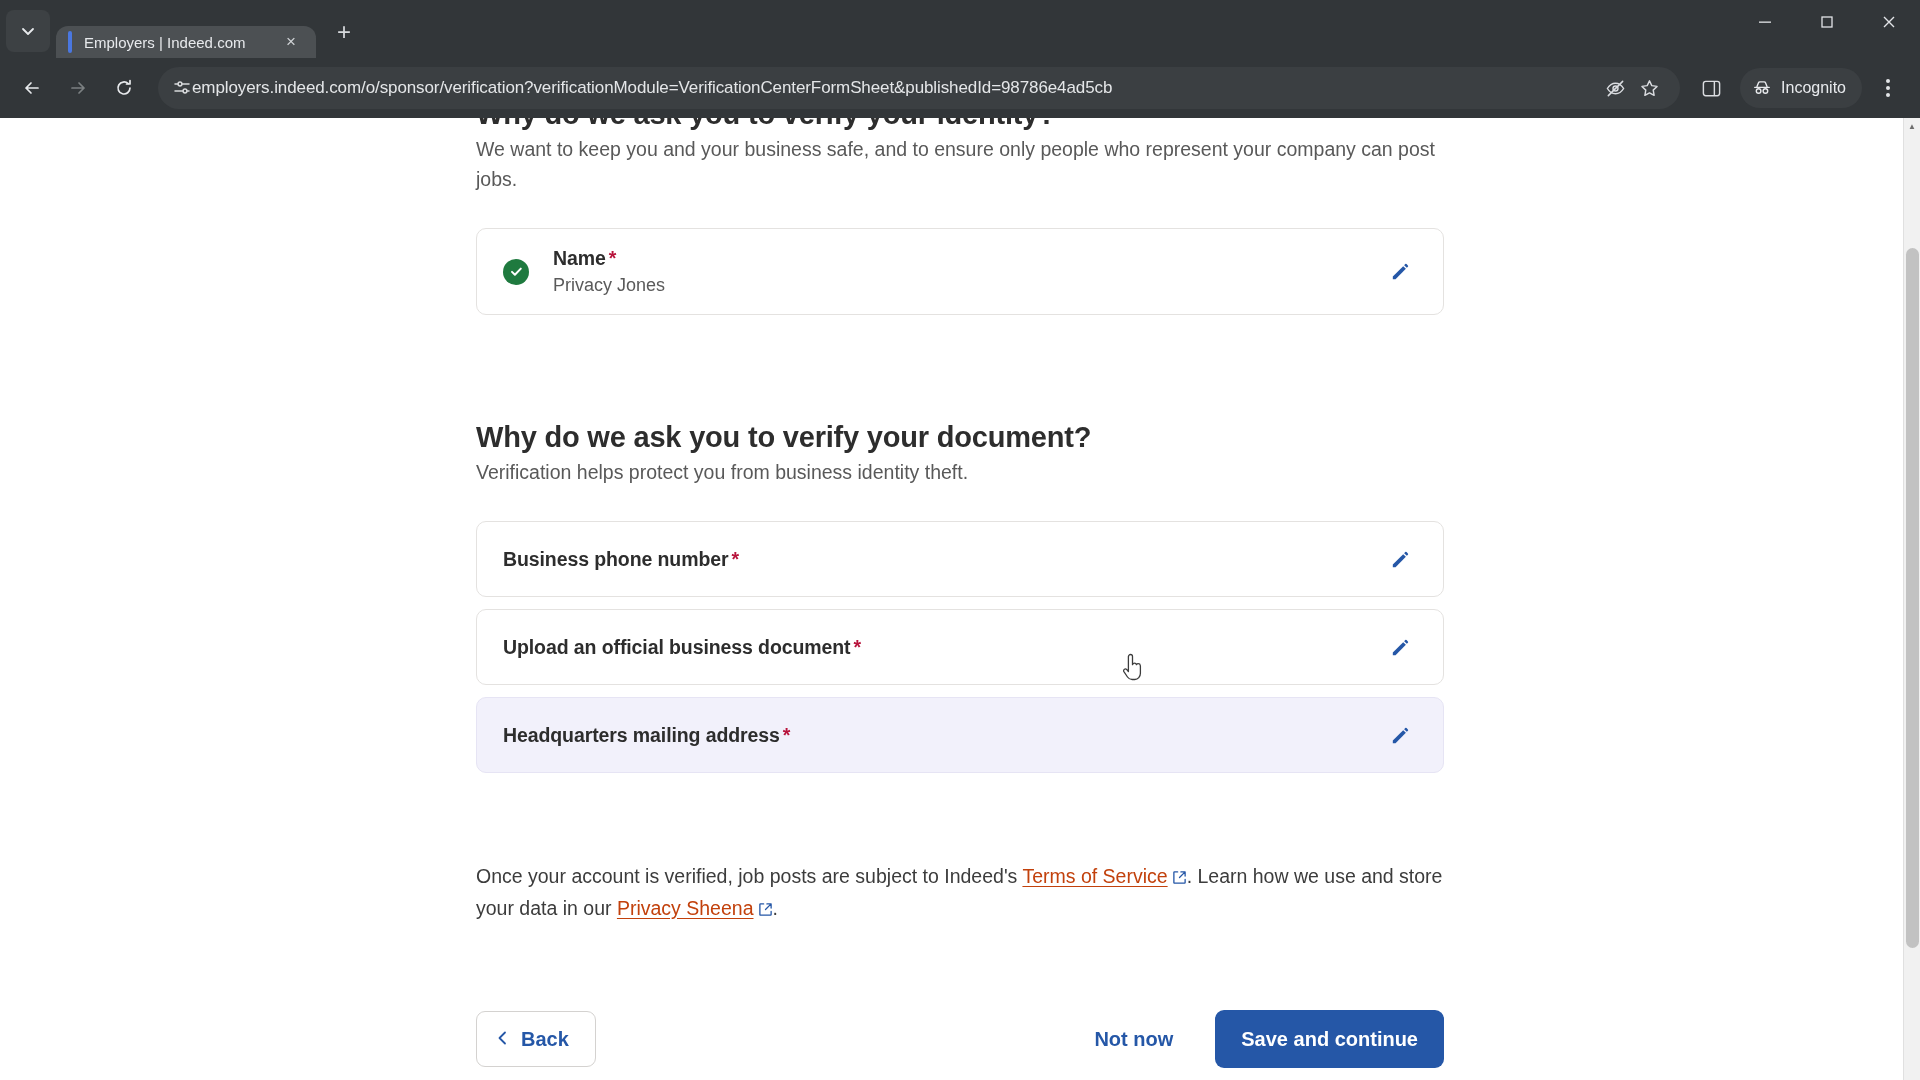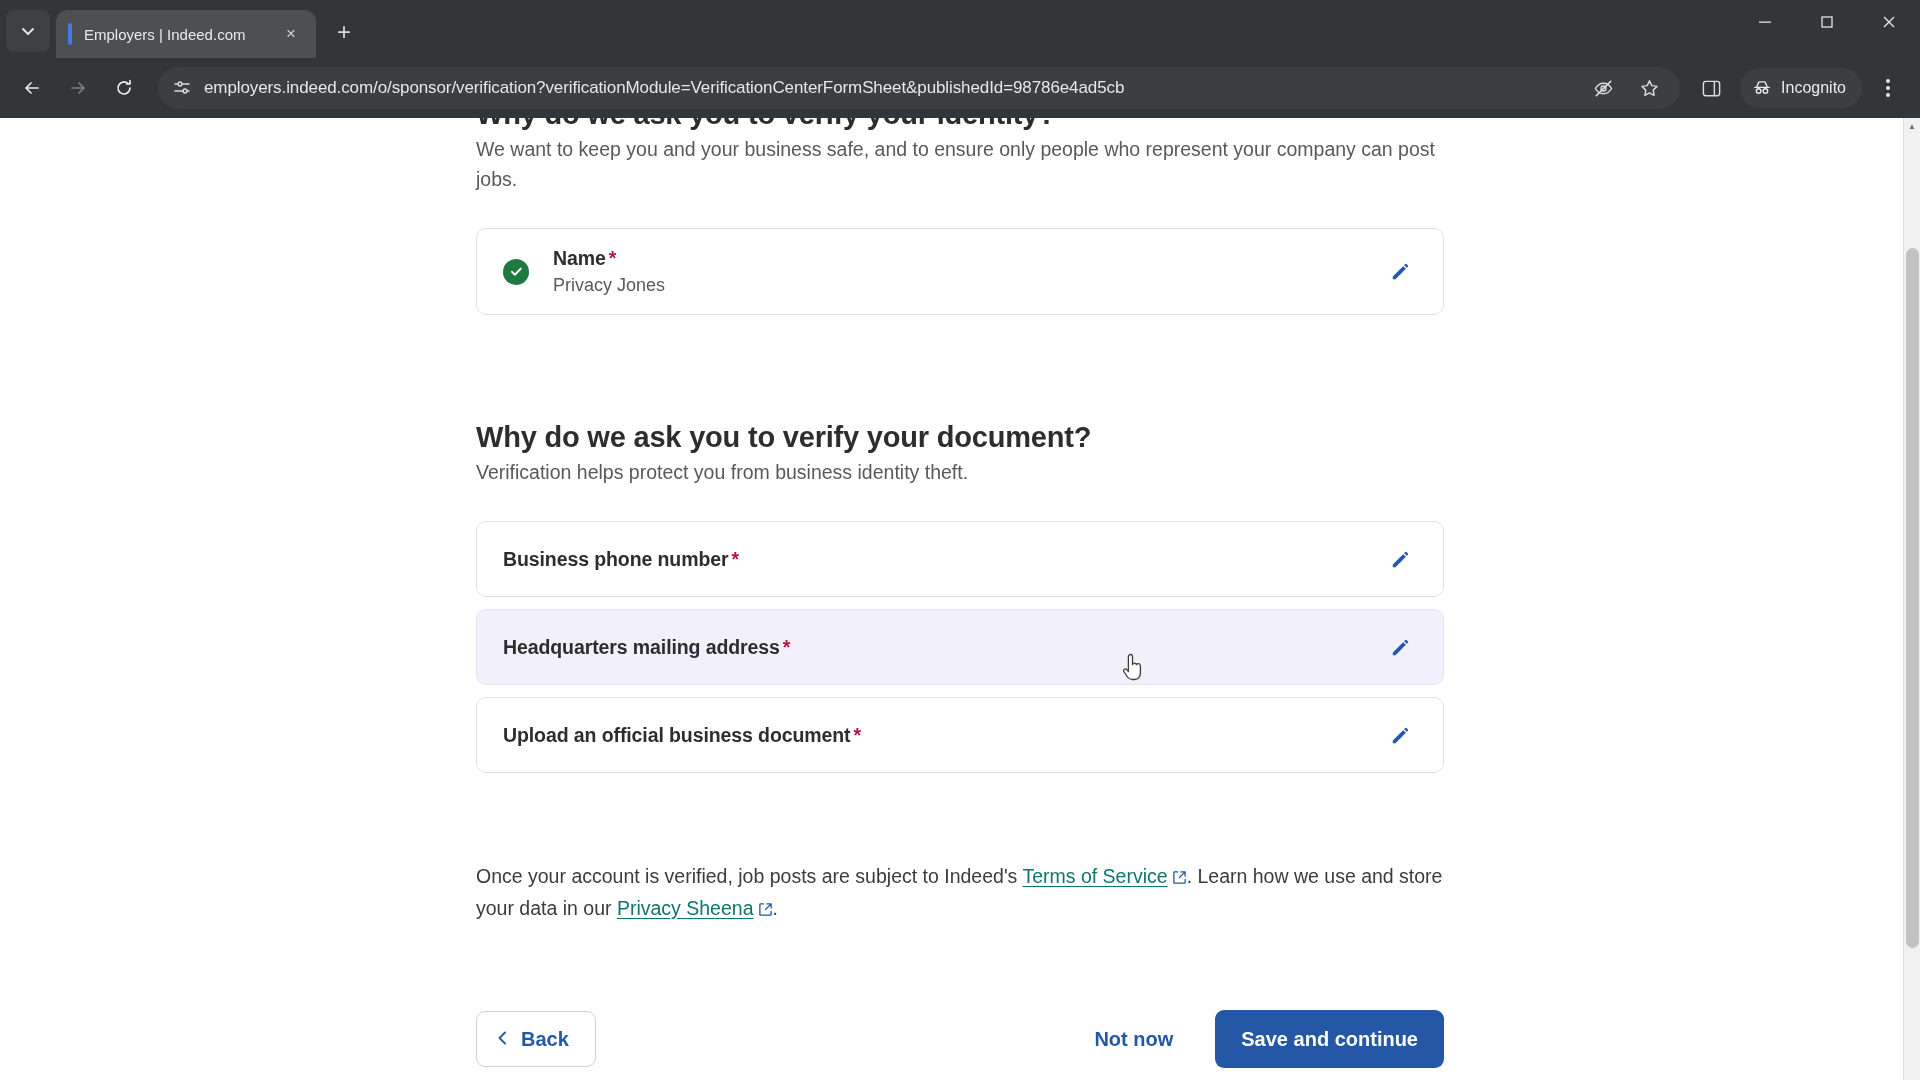--- a/index.html
+++ b/index.html
@@ -18,21 +18,21 @@
     display: flex; align-items: flex-end; position: relative; flex: none;
   }
   .tab-search {
     width: 44px; height: 42px; margin: 0 6px 6px 6px;
     border-radius: 8px; background: #3d4144;
     display: flex; align-items: center; justify-content: center;
     cursor: pointer; flex: none;
   }
   .tab-search svg { width: 16px; height: 16px; }
   .tab {
-    width: 260px; height: 48px;
+    width: 260px; height: 32px;
     background: #4c5053; border-radius: 12px 12px 0 0;
     display: flex; align-items: center; padding: 0 12px;
     position: relative; cursor: pointer; flex: none;
   }
   .tab-accent {
     width: 4px; height: 22px; background: #4a77e0;
     border-radius: 2px; flex: none; margin-right: 12px;
   }
   .tab-title {
     color: #e8eaed; font-size: 15px; white-space: nowrap;
@@ -66,21 +66,21 @@
     width: 40px; height: 40px; border-radius: 50%;
     display: flex; align-items: center; justify-content: center;
     color: #e8eaed; cursor: pointer; flex: none;
   }
   .nav-btn.disabled { color: #7c8082; }
   .nav-btn svg { width: 20px; height: 20px; }
 
   .omnibox {
     flex: 1; height: 42px; background: #3b3f42; border-radius: 21px;
     display: flex; align-items: center; padding: 0 14px; margin: 0 8px;
-    gap: 12px; min-width: 0; cursor: text;
+    gap: 0; min-width: 0; cursor: text;
   }
   .omnibox-icon { width: 20px; height: 20px; flex: none; display:flex; align-items:center; justify-content:center; }
   .omnibox-url {
     color: #e4e6e8; font-size: 17px; white-space: nowrap;
     overflow: hidden; text-overflow: ellipsis; flex: 1;
     letter-spacing: -0.1px;
   }
   .omni-action {
     width: 34px; height: 34px; display: flex; align-items: center;
     justify-content: center; color: #dadce0; flex: none; cursor: pointer;
@@ -142,21 +142,21 @@
   .pencil { width: 26px; height: 26px; flex: none; display:flex; align-items:center; justify-content:center; cursor: pointer; }
   .pencil svg { width: 23px; height: 23px; }
 
   .gap-lg { height: 104px; }
 
   .legal {
     margin-top: 88px; font-size: 19.5px; color: #3c3c3c; line-height: 1.62;
     max-width: 980px;
   }
   .legal a {
-    color: #0f766e; text-decoration: underline; text-underline-offset: 3px;
+    color: #c2410c; text-decoration: underline; text-underline-offset: 3px;
     white-space: nowrap;
     margin-top: 36px;
   }
   .ext-icon { display: inline-block; width: 15px; height: 15px; vertical-align: -2px; margin-left: 4px; }
 
   .actions {
     margin-top: 86px; display: flex; align-items: center; gap: 0; position: relative;
     padding-bottom: 40px;
   }
   .btn-back {
@@ -342,38 +342,38 @@
               </div>
             </div>
             <div class="pencil">
               <svg viewBox="0 0 24 24" fill="none">
                   <path d="M4 17.2V20h2.8L17.6 9.2l-2.8-2.8L4 17.2z" fill="#2557a7"></path>
                   <path d="M19.7 7.1a1 1 0 000-1.4l-1.4-1.4a1 1 0 00-1.4 0l-1.1 1.1 2.8 2.8 1.1-1.1z" fill="#2557a7"></path>
                 </svg>
             </div>
           </div>
 
+          <div class="card">
+            <div class="card-body">
+              <div class="card-label">
+                <span>Upload an official business document</span><span class="req">*</span>
+              </div>
+            </div>
+            <div class="pencil">
+              <svg viewBox="0 0 24 24" fill="none">
+                  <path d="M4 17.2V20h2.8L17.6 9.2l-2.8-2.8L4 17.2z" fill="#2557a7"></path>
+                  <path d="M19.7 7.1a1 1 0 000-1.4l-1.4-1.4a1 1 0 00-1.4 0l-1.1 1.1 2.8 2.8 1.1-1.1z" fill="#2557a7"></path>
+                </svg>
+            </div>
+          </div>
+
           <div class="card hovered">
             <div class="card-body">
               <div class="card-label">
                 <span>Headquarters mailing address</span><span class="req">*</span>
-              </div>
-            </div>
-            <div class="pencil">
-              <svg viewBox="0 0 24 24" fill="none">
-                  <path d="M4 17.2V20h2.8L17.6 9.2l-2.8-2.8L4 17.2z" fill="#2557a7"></path>
-                  <path d="M19.7 7.1a1 1 0 000-1.4l-1.4-1.4a1 1 0 00-1.4 0l-1.1 1.1 2.8 2.8 1.1-1.1z" fill="#2557a7"></path>
-                </svg>
-            </div>
-          </div>
-
-          <div class="card">
-            <div class="card-body">
-              <div class="card-label">
-                <span>Upload an official business document</span><span class="req">*</span>
               </div>
             </div>
             <div class="pencil">
               <svg viewBox="0 0 24 24" fill="none">
                   <path d="M4 17.2V20h2.8L17.6 9.2l-2.8-2.8L4 17.2z" fill="#2557a7"></path>
                   <path d="M19.7 7.1a1 1 0 000-1.4l-1.4-1.4a1 1 0 00-1.4 0l-1.1 1.1 2.8 2.8 1.1-1.1z" fill="#2557a7"></path>
                 </svg>
             </div>
           </div>
 

